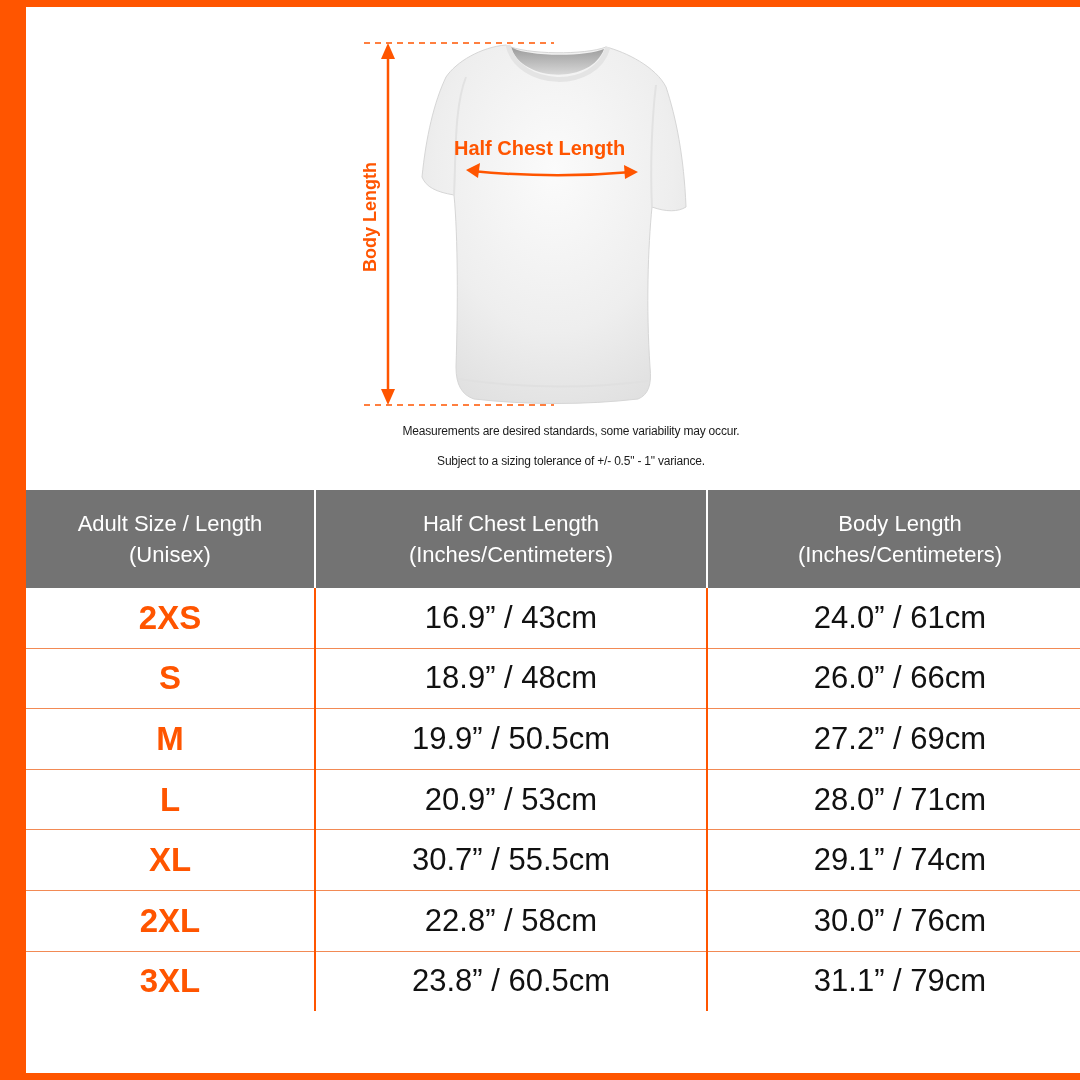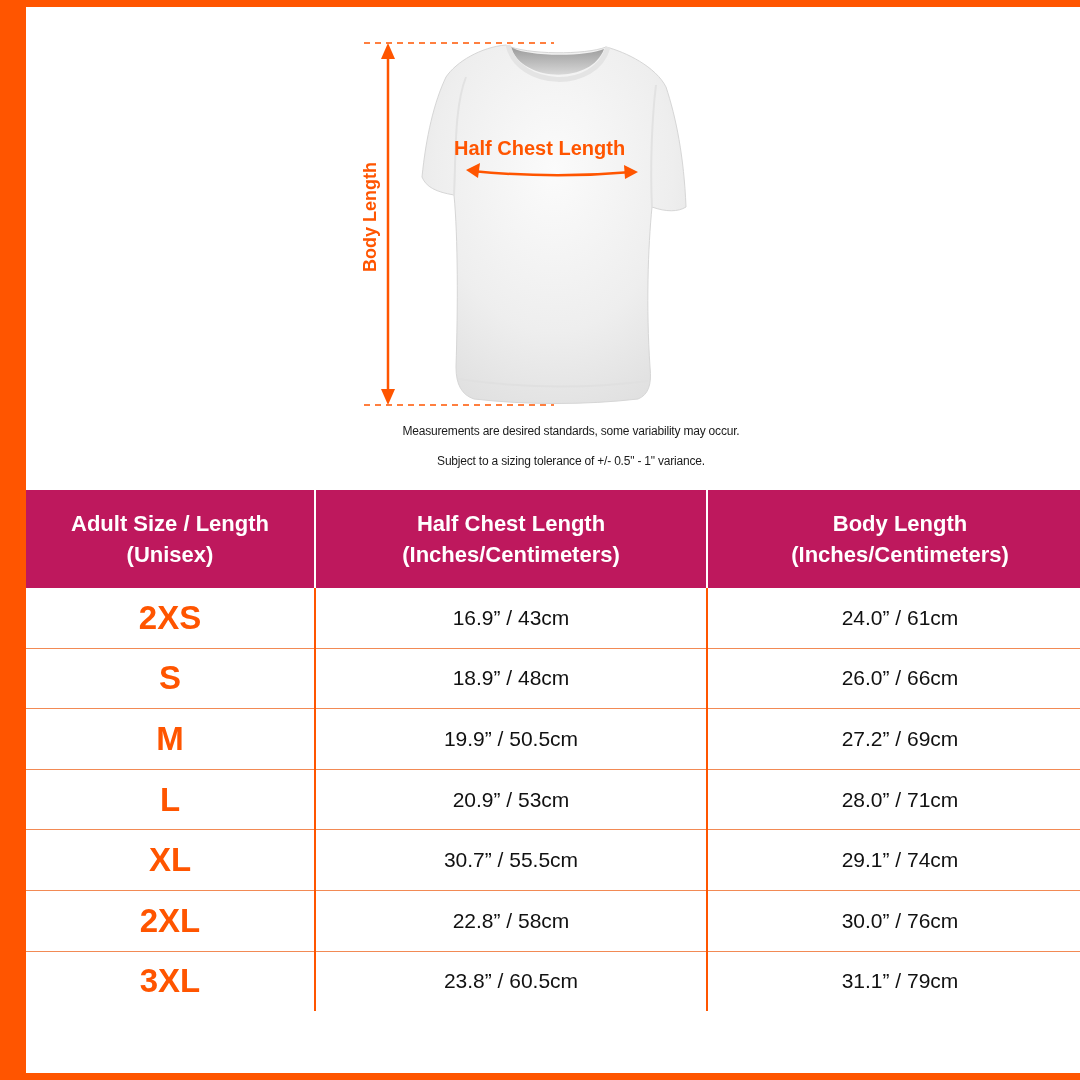--- a/index.html
+++ b/index.html
@@ -4,24 +4,24 @@
 <style>
   html, body { margin: 0; padding: 0; }
   body { width: 1080px; height: 1080px; background: #ff5500; font-family: "Liberation Sans", "DejaVu Sans", sans-serif; position: relative; overflow: hidden; }
   .canvas { position: absolute; left: 7px; top: 7px; width: 1066px; height: 1066px; background: #ffffff; overflow: hidden; margin-left: 19px; }
   .figure { position: absolute; left: 0; top: 0; width: 1066px; height: 483px; }
   .shirt-svg { position: absolute; left: 0; top: 0; }
   .caption { position: absolute; left: 12px; width: 1066px; text-align: center; color: #1a1a1a; font-size: 12px; letter-spacing: -0.2px; }
   .caption.l1 { top: 417px; }
   .caption.l2 { top: 447px; }
   table.sizes { position: absolute; left: 0; top: 483px; width: 1066px; border-collapse: collapse; table-layout: fixed; }
-  table.sizes th { background: #be185d; color: #ffffff; font-weight: bold; font-size: 22px; line-height: 31px; height: 98px; padding: 0; text-align: center; vertical-align: middle; border-left: 2px solid #ffffff; }
+  table.sizes th { background: #737373; color: #ffffff; font-weight: normal; font-size: 22px; line-height: 31px; height: 98px; padding: 0; text-align: center; vertical-align: middle; border-left: 2px solid #ffffff; }
   table.sizes th:first-child { border-left: none; }
   table.sizes th .hdr-line { display: block; }
-  table.sizes td { height: 59.6px; padding: 0; text-align: center; vertical-align: middle; font-size: 21px; color: #111111; border-top: 1px solid #f28a55; border-left: 2px solid #ff5500; }
+  table.sizes td { height: 59.6px; padding: 0; text-align: center; vertical-align: middle; font-size: 31px; color: #111111; border-top: 1px solid #f28a55; border-left: 2px solid #ff5500; }
   table.sizes td:first-child { border-left: none; color: #ff5500; font-weight: bold; font-size: 33px; }
   table.sizes tr.first td { border-top: none; }
   .col1 { width: 289px; }
   .col2 { width: 392px; }
   .col3 { width: 385px; }
 </style>
 </head>
 <body>
 
 <div class="canvas">

